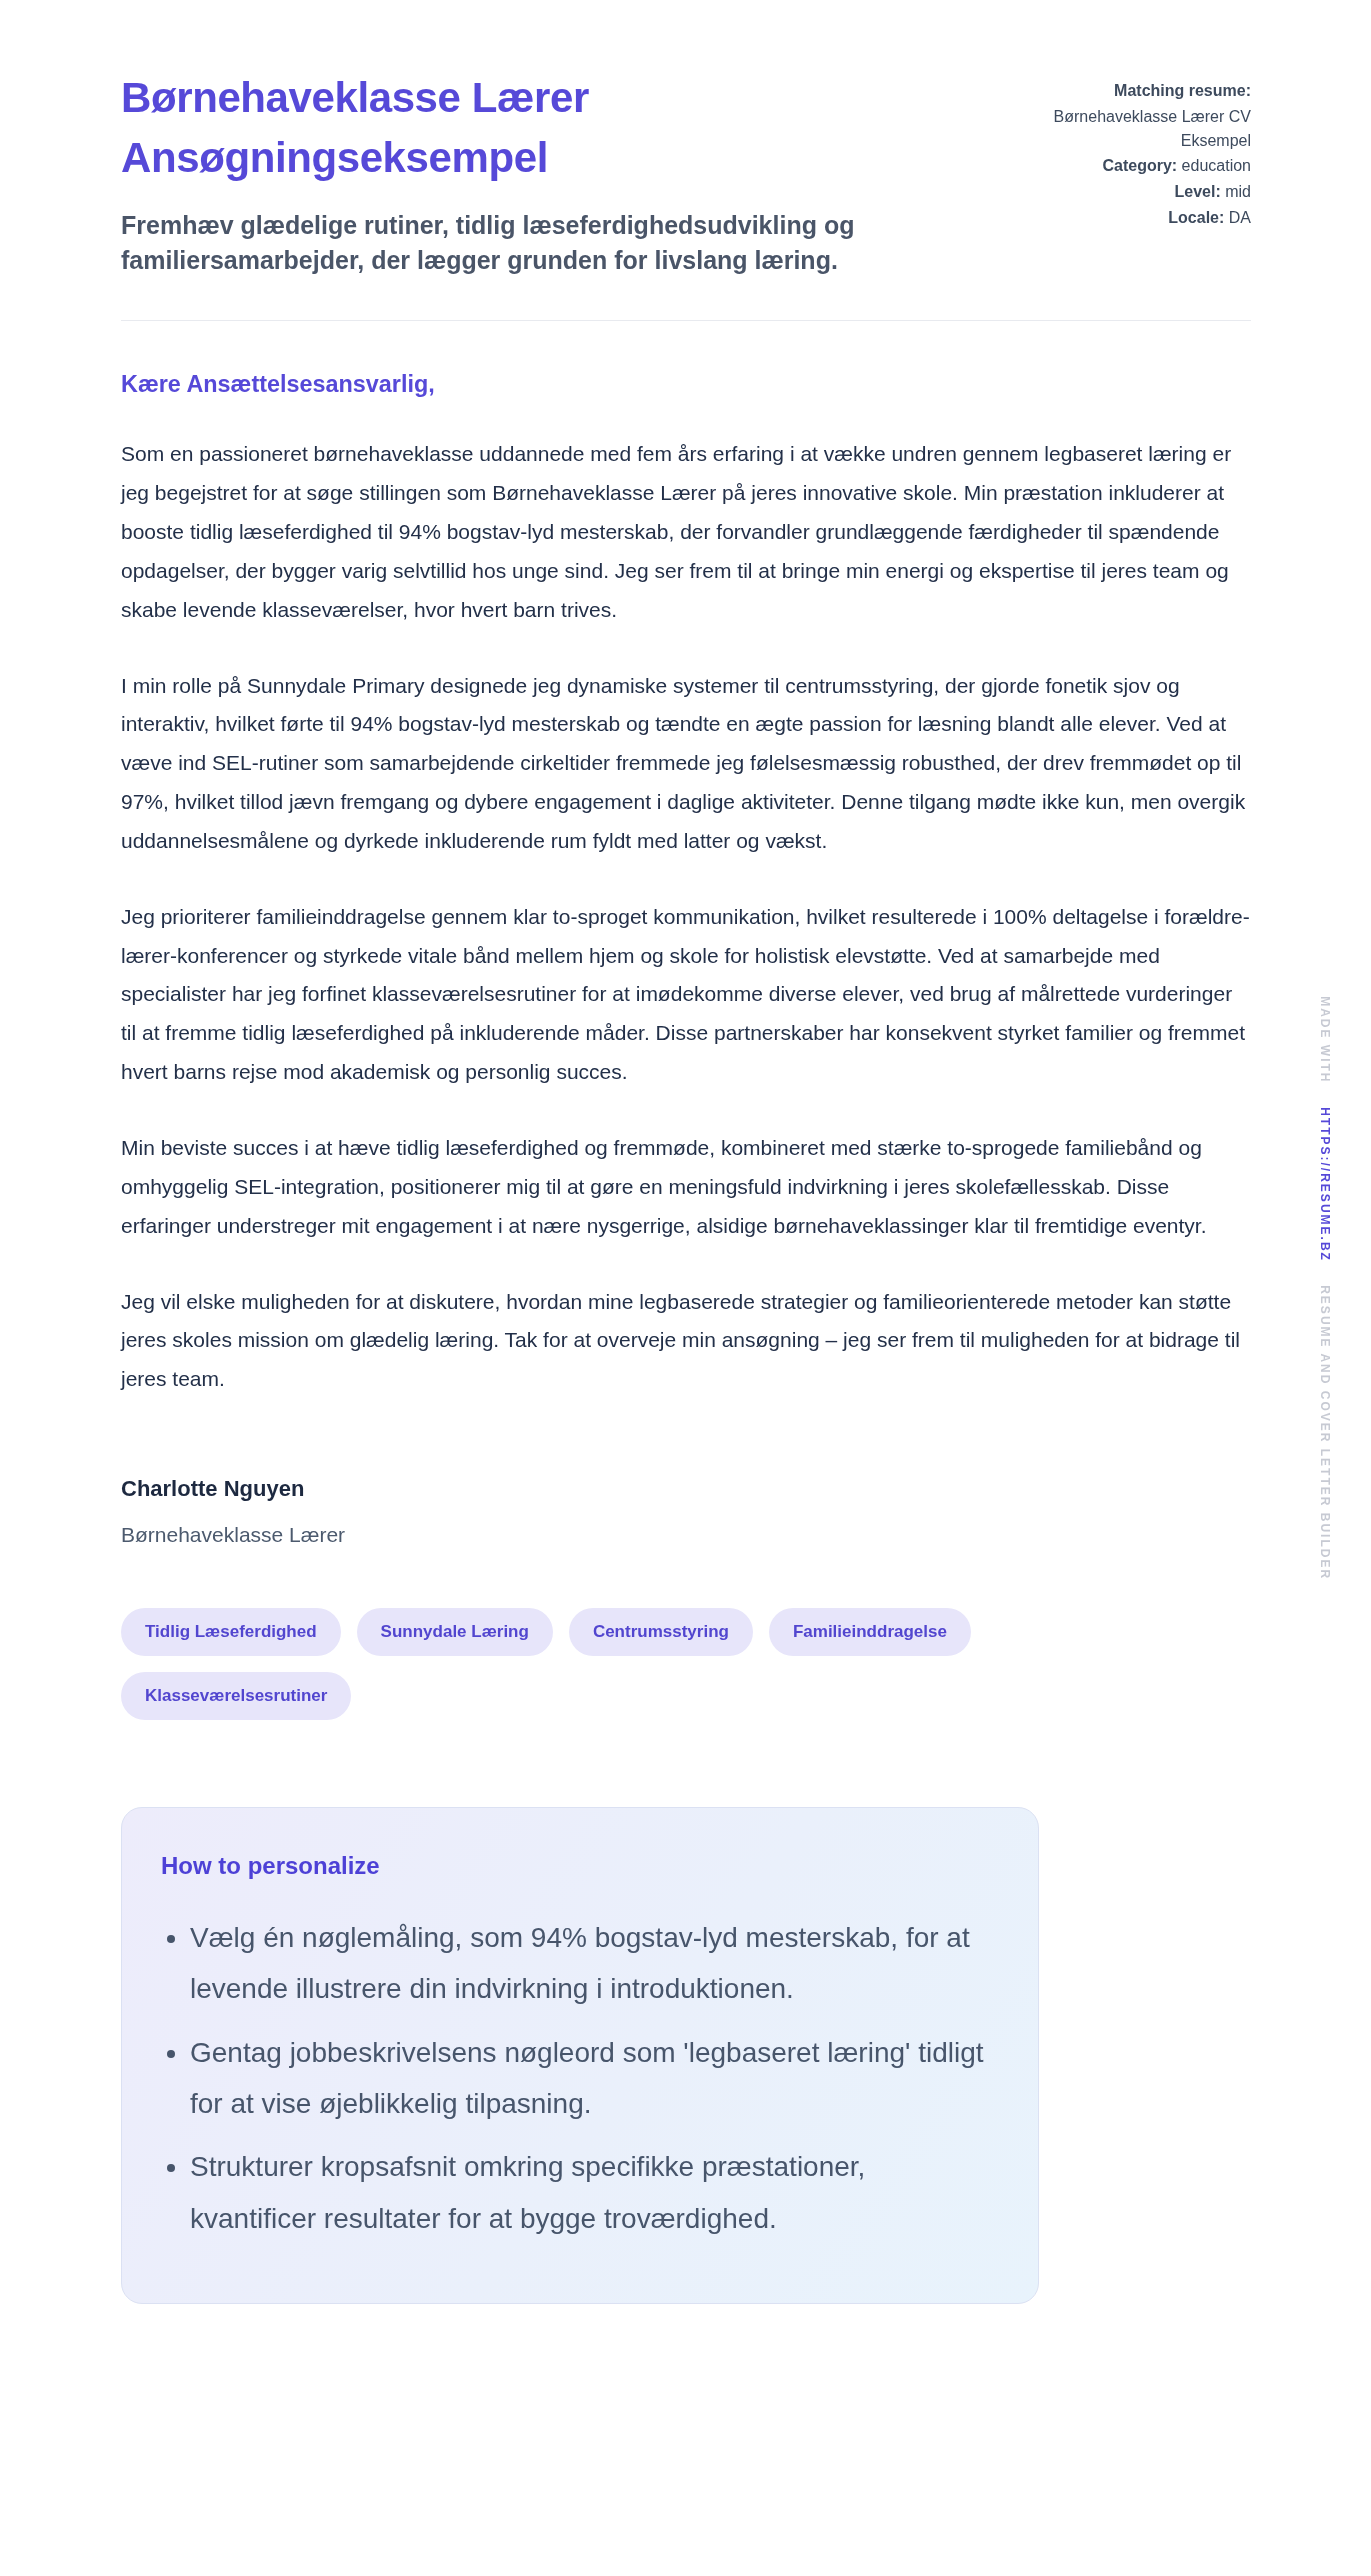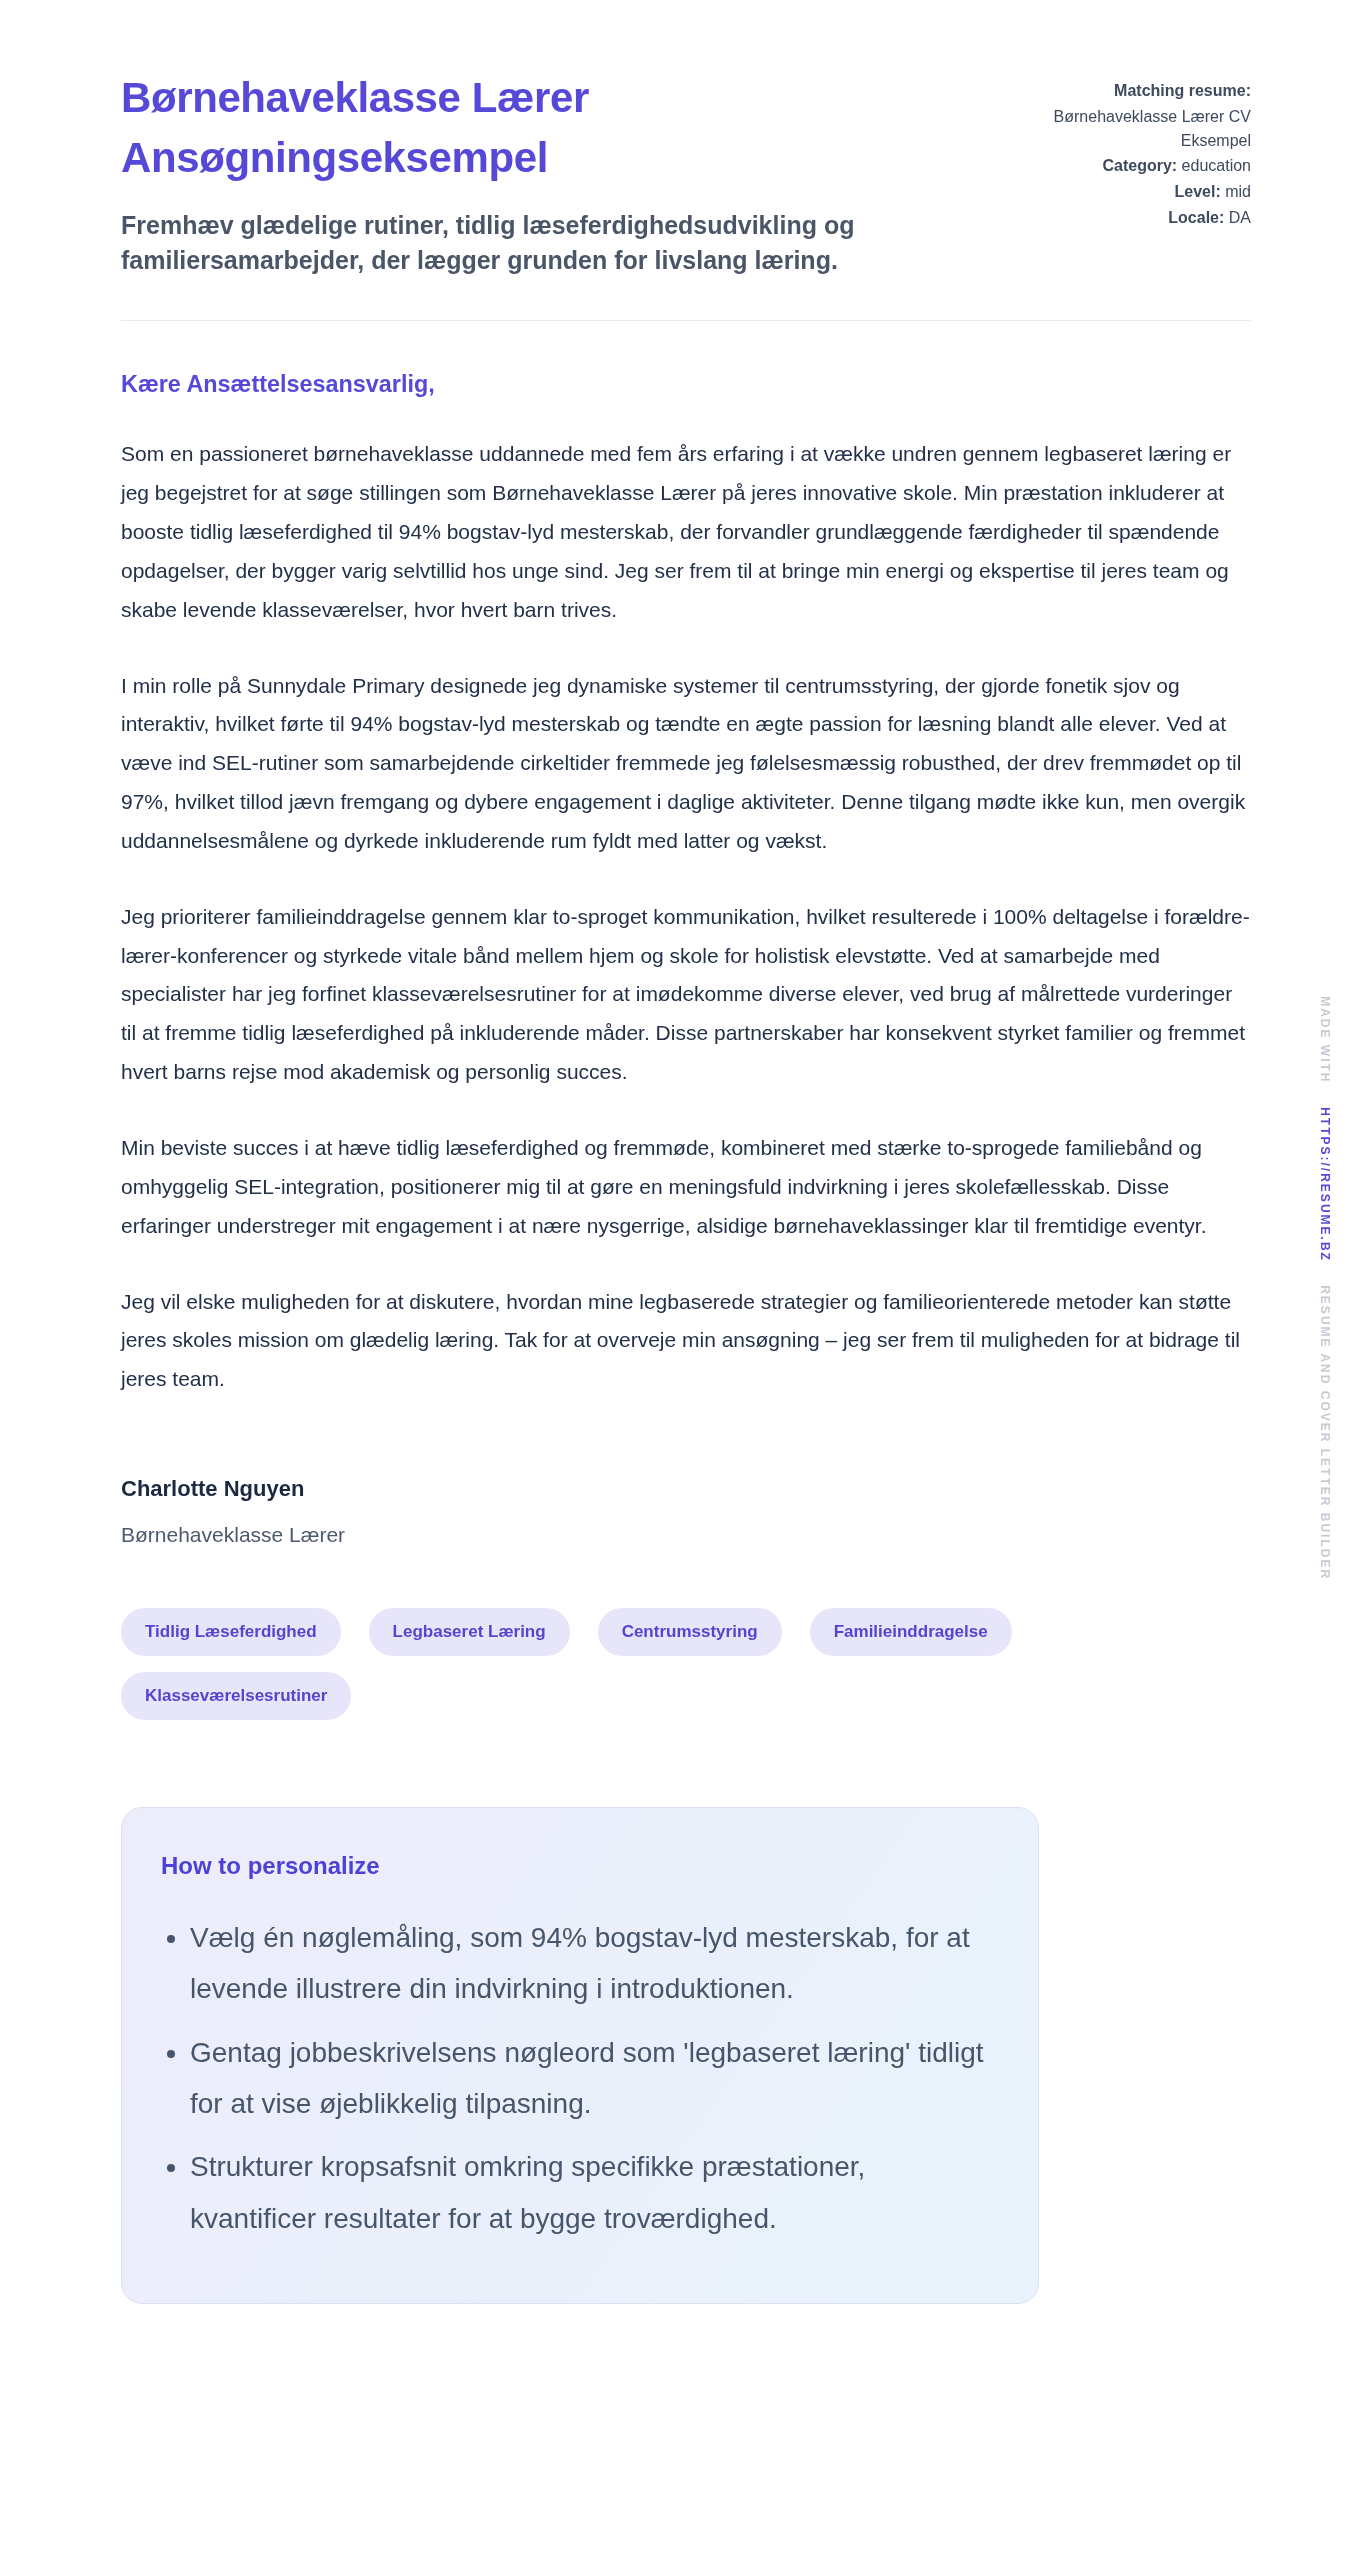--- a/index.html
+++ b/index.html
@@ -27,21 +27,21 @@
 
   
   .greeting{margin-top:50px;font-size:23.4px;font-weight:700;color:#5649d8;}
   .paragraphs{margin-top:9.7px;}
   .para{font-size:21px;line-height:1.85;margin:37px 0 0 0;color:#233049;}
 
   .sig-name{margin-top:77px;font-size:22px;font-weight:700;color:#1d2940;}
   .sig-role{margin-top:21px;font-size:21px;color:#4c5a6e;}
 
   
-  .tags{margin-top:61px;display:flex;flex-wrap:wrap;gap:16px 28px;max-width:1009px;}
+  .tags{margin-top:61px;display:flex;flex-wrap:wrap;gap:16px 16px;max-width:1009px;}
   .tag{
     display:inline-block;background:#e7e5fa;color:#5246cf;font-weight:700;
     font-size:17px;line-height:1.4;padding:12px 24px;border-radius:806px;
   }
 
   
   .personalize{
     margin-top:87px;border-radius:21px;border:1.6px solid #dbe1f3;
     background:linear-gradient(125deg,#edecfb 0%,#eaf0fb 55%,#e8f3fc 100%);
     padding:44px 39px 47px 39px;box-sizing:border-box;width:918px;
@@ -91,21 +91,21 @@
         <p class="para">Min beviste succes i at hæve tidlig læseferdighed og fremmøde, kombineret med stærke to-sprogede familiebånd og omhyggelig SEL-integration, positionerer mig til at gøre en meningsfuld indvirkning i jeres skolefællesskab. Disse erfaringer understreger mit engagement i at nære nysgerrige, alsidige børnehaveklassinger klar til fremtidige eventyr.</p>
         <p class="para">Jeg vil elske muligheden for at diskutere, hvordan mine legbaserede strategier og familieorienterede metoder kan støtte jeres skoles mission om glædelig læring. Tak for at overveje min ansøgning – jeg ser frem til muligheden for at bidrage til jeres team.</p>
       </div>
     <div class="sig-name">Charlotte Nguyen</div>
     <div class="sig-role">Børnehaveklasse Lærer</div>
   </section>
 
   <div class="tags">
 
   <span class="tag">Tidlig Læseferdighed</span>
-      <span class="tag">Legbaseret Læring</span>
+      <span class="tag">Sunnydale Læring</span>
       <span class="tag">Centrumsstyring</span>
       <span class="tag">Familieinddragelse</span>
       <span class="tag">Klasseværelsesrutiner</span>
     </div>
 
   <section class="personalize">
     <h2 class="personalize-title">How to personalize</h2>
     <ul class="tips">
 
     <li class="tip">Vælg én nøglemåling, som 94% bogstav-lyd mesterskab, for at levende illustrere din indvirkning i introduktionen.</li>

